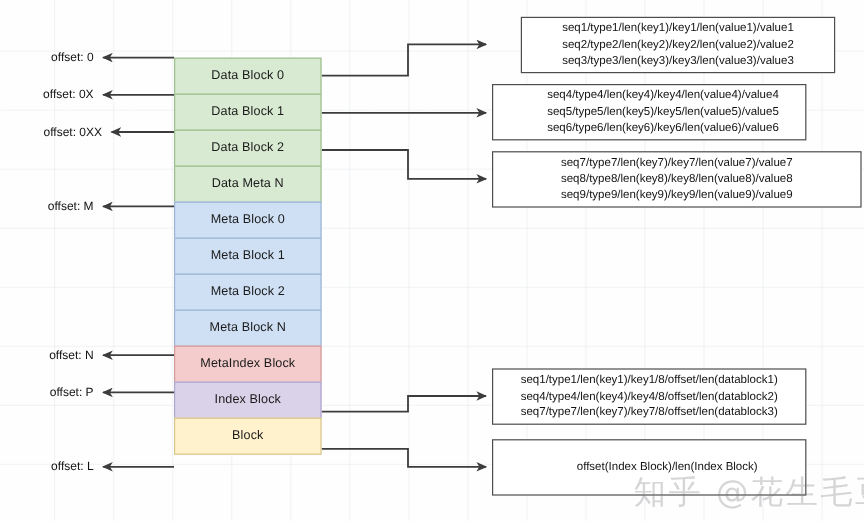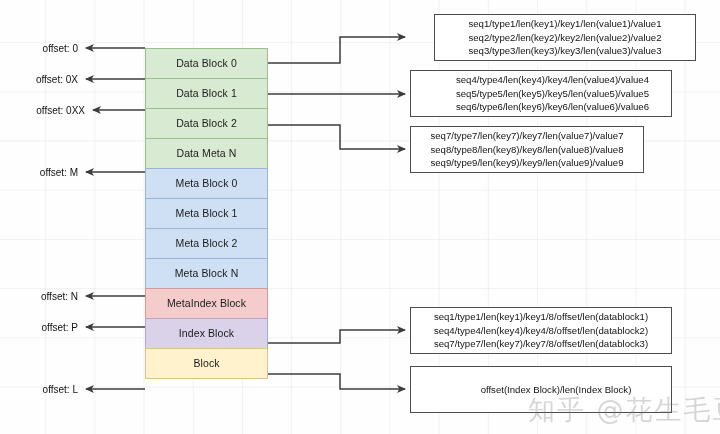--- a/index.html
+++ b/index.html
@@ -134,21 +134,21 @@
 seq2/type2/len(key2)/key2/len(value2)/value2
 seq3/type3/len(key3)/key3/len(value3)/value3</div>
   </div>
 
   <div class="rbox" style="left:410px;top:70px;width:262px;height:47px;padding-left:29px;">
     <div class="lines">seq4/type4/len(key4)/key4/len(value4)/value4
 seq5/type5/len(key5)/key5/len(value5)/value5
 seq6/type6/len(key6)/key6/len(value6)/value6</div>
   </div>
 
-  <div class="rbox" style="left:410px;top:126px;width:234px;height:47px;justify-content:center;">
+  <div class="rbox" style="left:410px;top:126px;width:308px;height:47px;justify-content:center;">
     <div class="lines">seq7/type7/len(key7)/key7/len(value7)/value7
 seq8/type8/len(key8)/key8/len(value8)/value8
 seq9/type9/len(key9)/key9/len(value9)/value9</div>
   </div>
 
   <div class="rbox" style="left:410px;top:307px;width:262px;height:47px;">
     <div class="lines">seq1/type1/len(key1)/key1/8/offset/len(datablock1)
 seq4/type4/len(key4)/key4/8/offset/len(datablock2)
 seq7/type7/len(key7)/key7/8/offset/len(datablock3)</div>
   </div>

